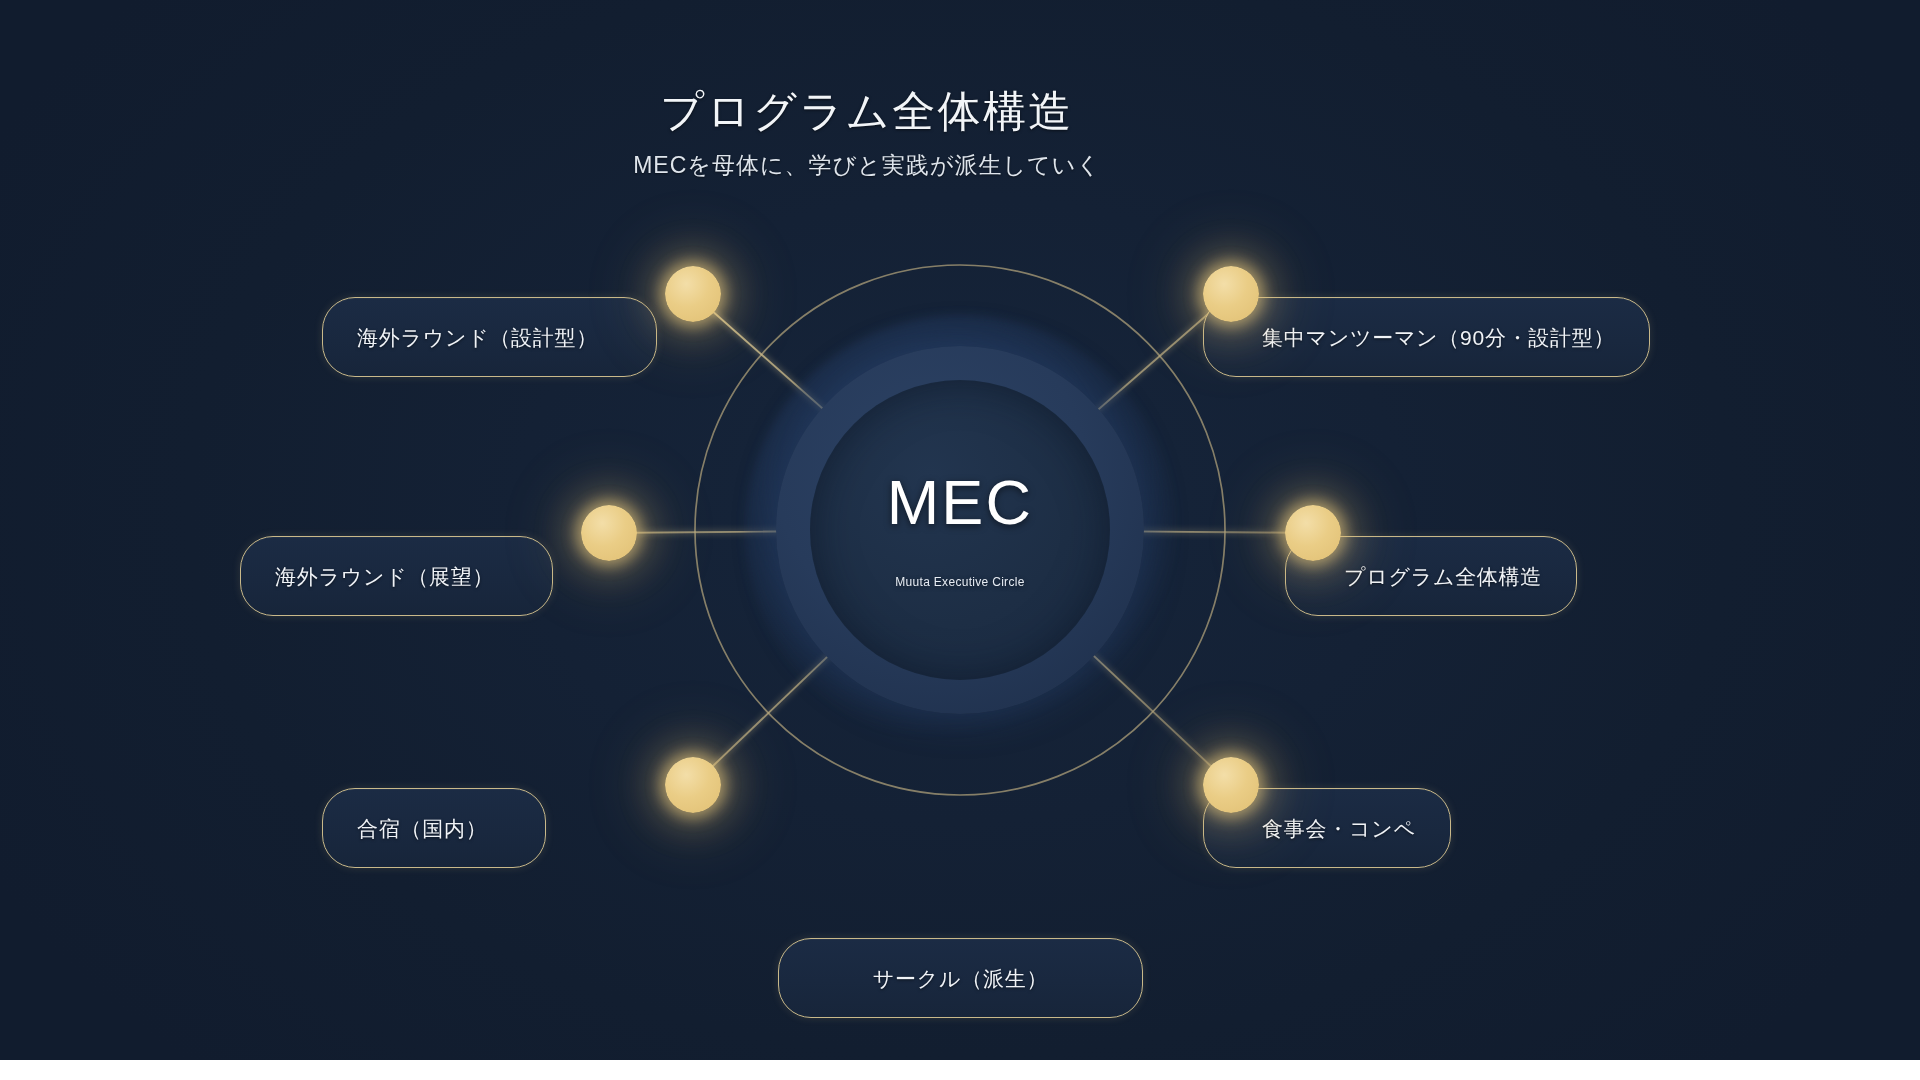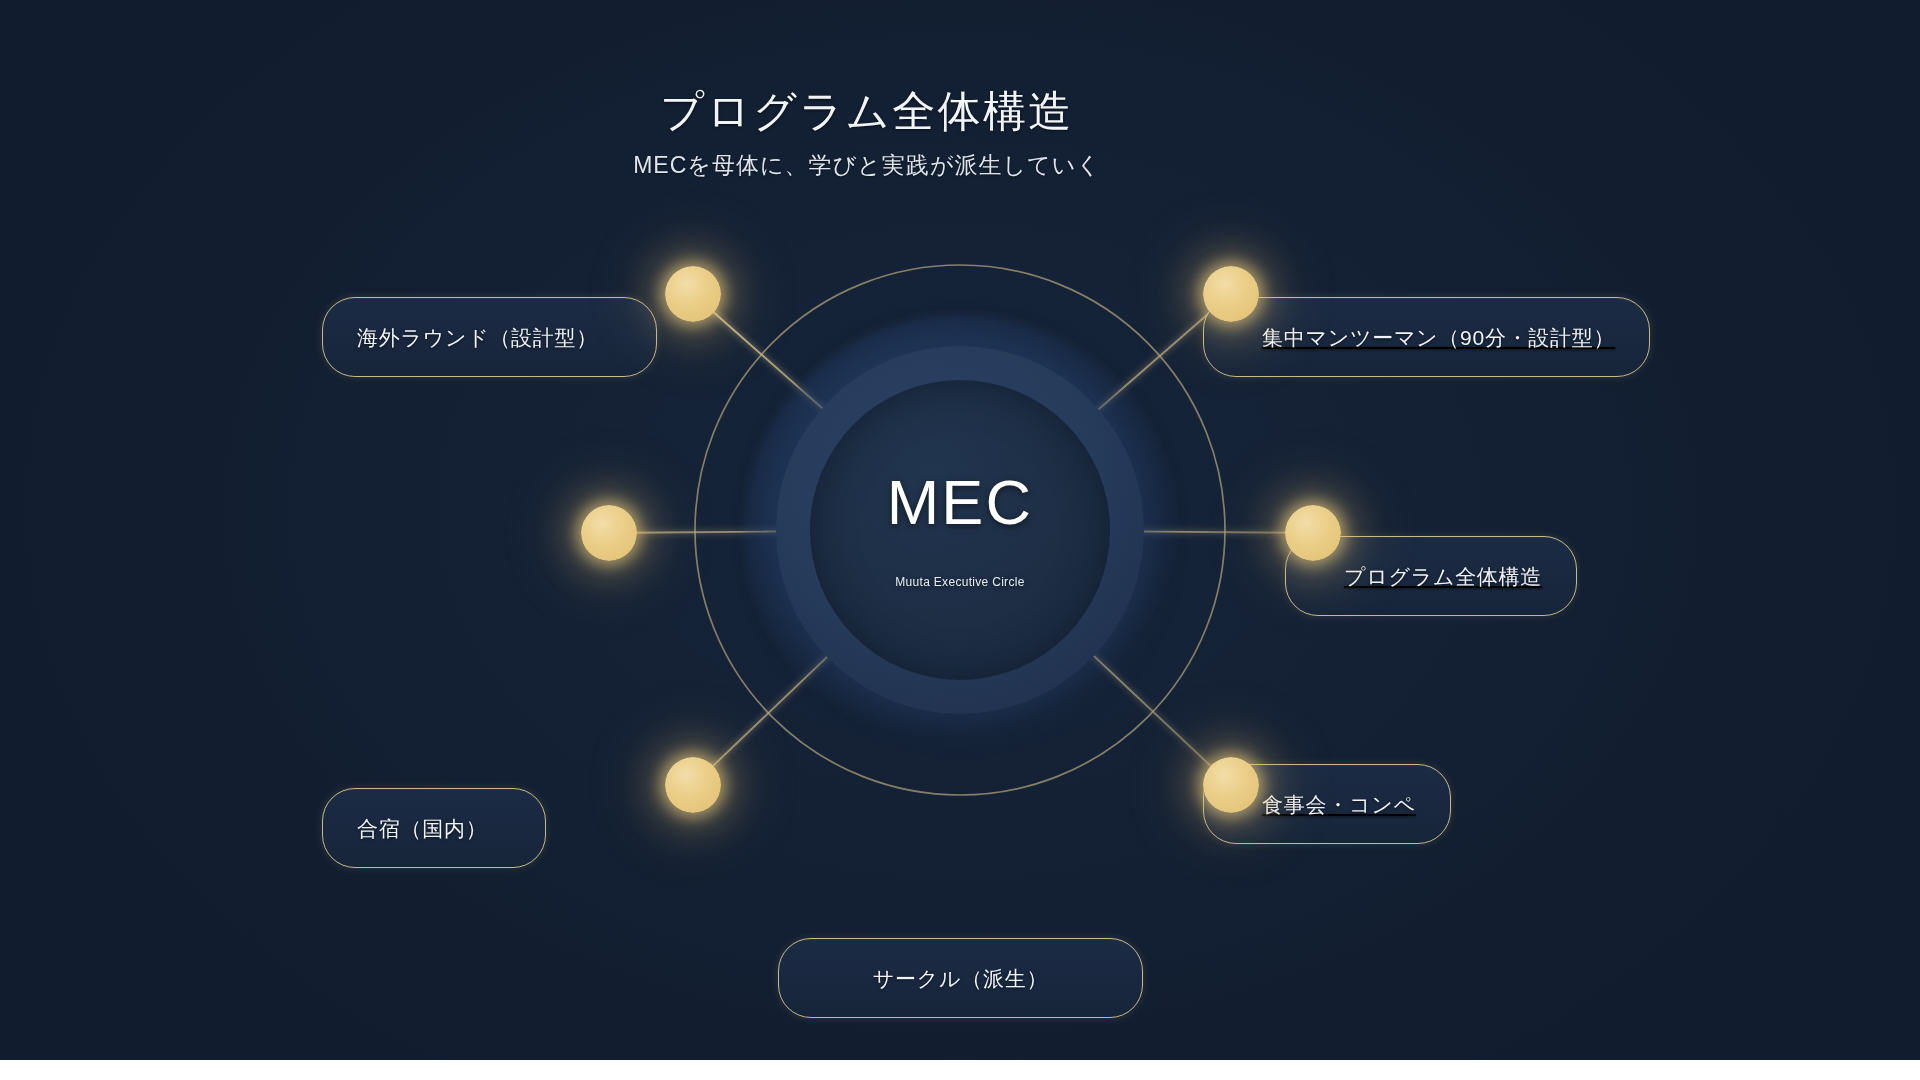--- a/index.html
+++ b/index.html
@@ -89,21 +89,21 @@
     box-shadow:0 0 9px rgba(200,180,130,.16), inset 0 1px 0 rgba(255,255,255,.035);
     white-space:nowrap;
     margin-top:34px;
   }
   .node-pill .pill-label {
     font-size:21px; font-weight:400; color:#f0f3f7;
     letter-spacing:.035em; line-height:1;
     text-shadow:0 1px 3px rgba(0,0,0,.55);
   }
   .pill-right-dot { justify-content:flex-start; padding-left:34px; padding-right:58px; }
-  .pill-left-dot  { justify-content:flex-end;  padding-right:34px; padding-left:58px;text-decoration:underline; }
+  .pill-left-dot  { justify-content:flex-end;  padding-right:34px; padding-left:58px; }
   .pill-center    { justify-content:center;    padding:0 40px; }
 </style>
 </head>
 <body>
 
 <div id="stage">
 
   <div id="header">
     <div id="page-title">プログラム全体構造</div>
     <div id="page-subtitle">MECを母体に、学びと実践が派生していく</div>
@@ -149,33 +149,36 @@
     <div class="node-pill pill-right-dot" style="left:322px; top:263px;">
       <span class="pill-label">海外ラウンド（設計型）</span>
     </div>
     <div class="node-dot" style="left:693px; top:294px;"></div>
 
     <div class="node-pill pill-left-dot" style="left:1203px; top:263px;">
       <span class="pill-label">集中マンツーマン（90分・設計型）</span>
     </div>
     <div class="node-dot" style="left:1231px; top:294px;"></div>
 
+    <div class="node-pill pill-right-dot" style="left:240px; top:502px;">
+      <span class="pill-label">海外ラウンド（展望）</span>
+    </div>
     <div class="node-dot" style="left:609px; top:533px;"></div>
 
     <div class="node-pill pill-left-dot" style="left:1285px; top:502px;">
       <span class="pill-label">プログラム全体構造</span>
     </div>
     <div class="node-dot" style="left:1313px; top:533px;"></div>
 
     <div class="node-pill pill-right-dot" style="left:322px; top:754px;">
       <span class="pill-label">合宿（国内）</span>
     </div>
     <div class="node-dot" style="left:693px; top:785px;"></div>
 
-    <div class="node-pill pill-left-dot" style="left:1203px; top:730px;">
+    <div class="node-pill pill-left-dot" style="left:1203px; top:754px;">
       <span class="pill-label">食事会・コンペ</span>
     </div>
     <div class="node-dot" style="left:1231px; top:785px;"></div>
 
     <div class="node-pill pill-center" style="left:778px; top:904px; width:365px;">
       <span class="pill-label">サークル（派生）</span>
     </div>
 
   </div>
 </div>

